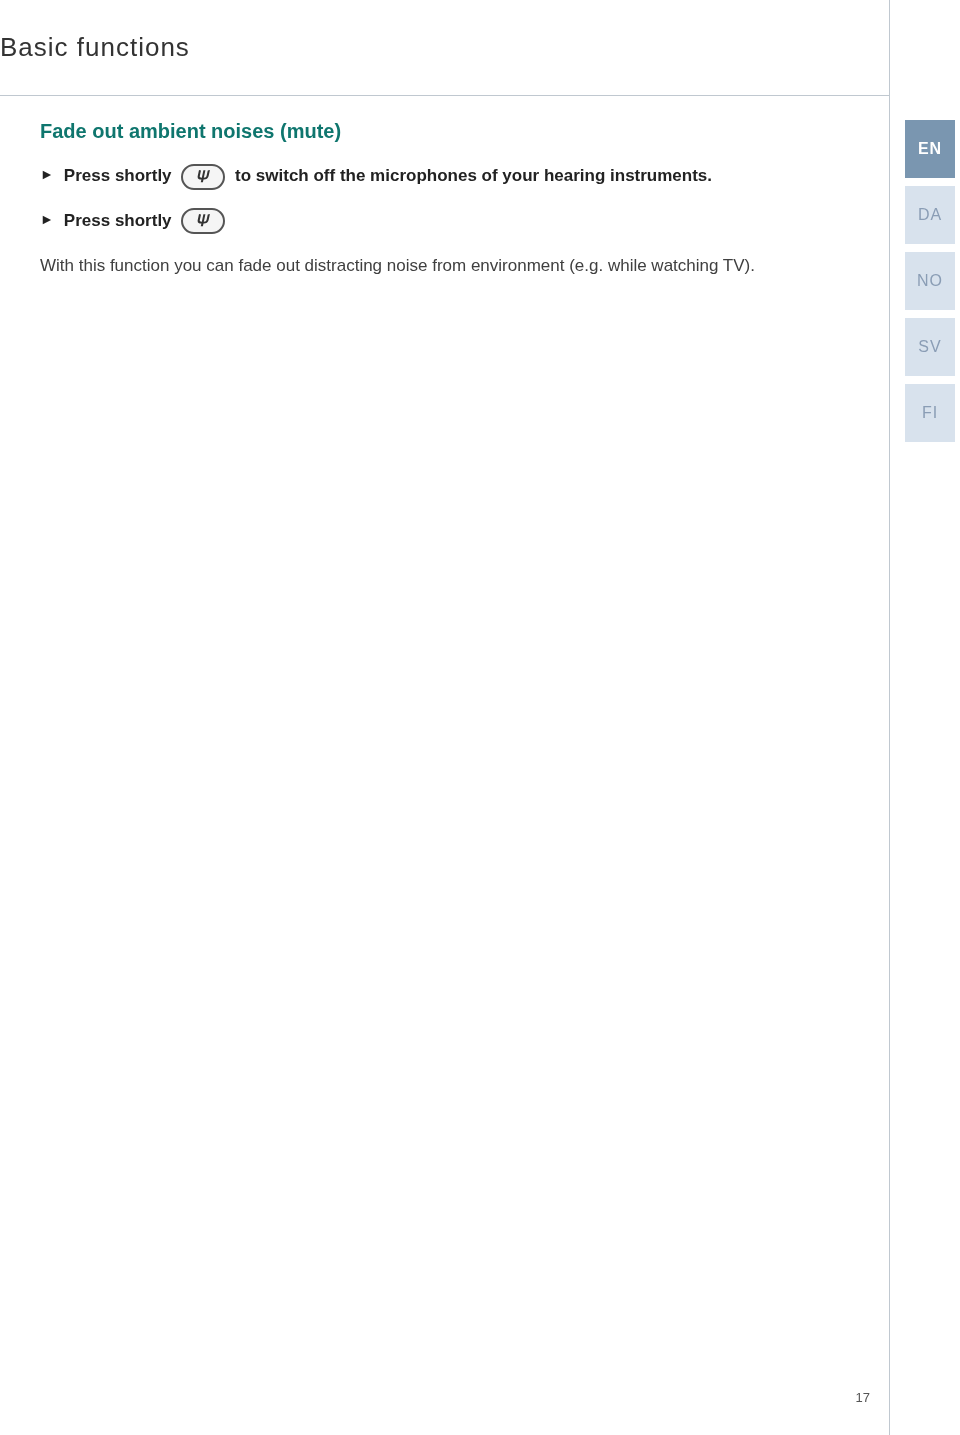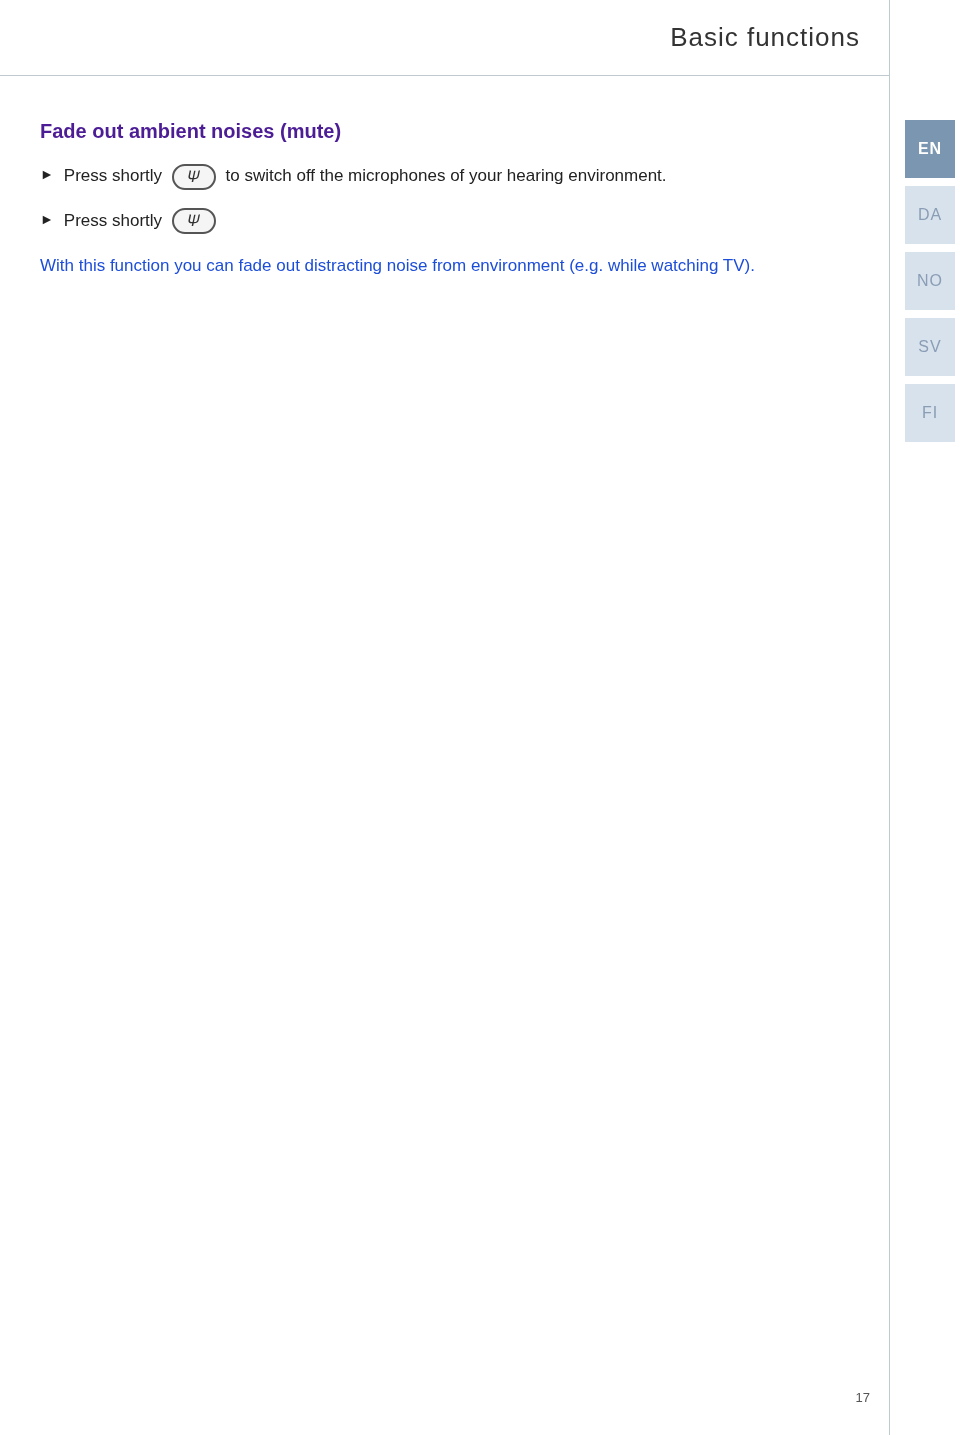--- a/index.html
+++ b/index.html
@@ -67,24 +67,23 @@
       height: 100%;
       background: #c0c8d0;
     }
 
     
     .header {
       position: absolute;
       top: 0;
       left: 0;
       right: 70px;
-      height: 76px;
-      display: flex;
-      align-items: center;
-      justify-content: flex-end;
+      height: 96px;
+      display: flex;
+      align-items: center;
       padding-right: 30px;
       border-bottom: 1px solid #c0c8d0;
     }
 
     .page-title {
       font-size: 26px;
       font-weight: 300;
       color: #333;
       letter-spacing: 1px;
     }
@@ -94,21 +93,21 @@
       position: absolute;
       top: 80px;
       left: 0;
       right: 70px;
       padding: 40px 60px 40px 40px;
     }
 
     .section-heading {
       font-size: 20px;
       font-weight: 600;
-      color: #4c1d95;
+      color: #0f766e;
       margin-bottom: 20px;
     }
 
     .bullet-item {
       display: flex;
       align-items: flex-start;
       margin-bottom: 18px;
       font-size: 17px;
       color: #222;
       line-height: 1.5;
@@ -117,20 +116,21 @@
     .bullet-arrow {
       color: #222;
       margin-right: 10px;
       margin-top: 1px;
       font-size: 14px;
       flex-shrink: 0;
     }
 
     .bullet-text {
       flex: 1;
+      font-weight: bold;
     }
 
     .icon-button {
       display: inline-flex;
       align-items: center;
       justify-content: center;
       border: 2px solid #555;
       border-radius: 20px;
       padding: 2px 10px;
       margin: 0 5px;
@@ -142,21 +142,21 @@
       height: 26px;
     }
 
     .mute-icon {
       font-size: 16px;
       color: #333;
     }
 
     .extra-text {
       font-size: 17px;
-      color: #1d4ed8;
+      color: #404040;
       line-height: 1.6;
       margin-top: 10px;
     }
 
     
     .page-number {
       position: absolute;
       bottom: 30px;
       right: 90px;
       font-size: 13px;
@@ -196,21 +196,21 @@
 
     <div class="section-heading">Fade out ambient noises (mute)</div>
 
     <div class="bullet-item">
       <span class="bullet-arrow">►</span>
       <span class="bullet-text">
         <span>Press shortly</span>
         <span class="icon-button">
           <span class="mute-icon">𝛹</span>
         </span>
-        <span>to switch off the microphones of your hearing environment.</span>
+        <span>to switch off the microphones of your hearing instruments.</span>
       </span>
     </div>
 
     <div class="bullet-item">
       <span class="bullet-arrow">►</span>
       <span class="bullet-text">
         <span>Press shortly</span>
         <span class="icon-button">
           <span class="mute-icon">𝛹</span>
         </span>

